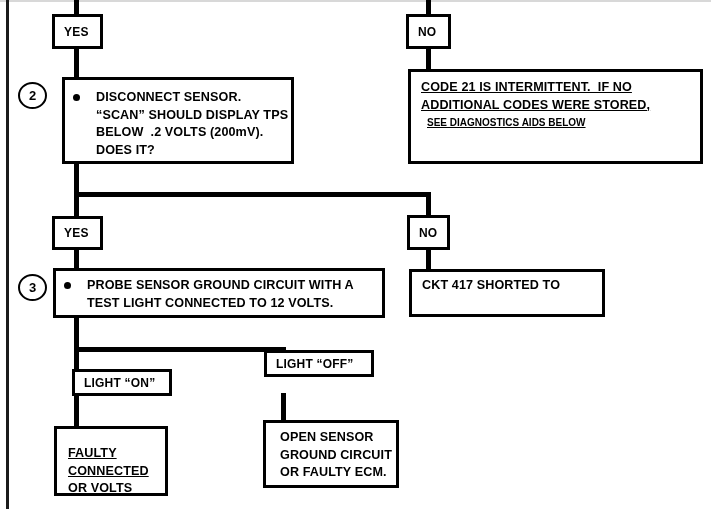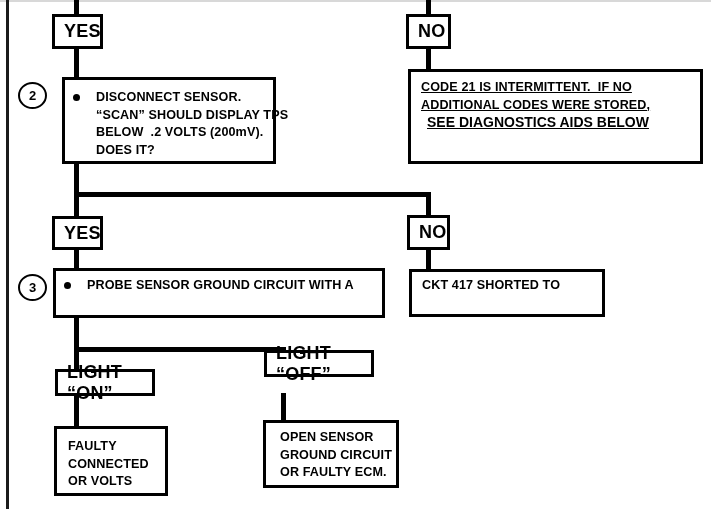--- a/index.html
+++ b/index.html
@@ -49,35 +49,35 @@
   }
   .label-box {
     display: flex;
     align-items: center;
     justify-content: flex-start;
     font-weight: bold;
     letter-spacing: 0.2px;
   }
   .label-box .txt {
     padding-left: 9px;
-    font-size: 18px;
+    font-size: 12px;
   }
   .text-box {
     padding: 7px 8px 5px 10px;
   }
   .tline {
     font-weight: bold;
     font-size: 12.6px;
     line-height: 17.5px;
     letter-spacing: 0.1px;
     white-space: pre;
   }
   .tline.light {
     font-weight: bold;
-    font-size: 14px;
+    font-size: 10px;
     letter-spacing: 0px;
     padding-left: 6px;
   }
   
   .bullet-box {
     display: flex;
     flex-direction: row;
     padding: 9px 6px 6px 8px;
   }
   .bullet {
@@ -153,21 +153,21 @@
   </div>
 
   <div class="box label-box" style="left:406px; top:14px; width:45px; height:35px;">
     <span class="txt">NO</span>
   </div>
 
   <div class="step-circle" style="left:18px; top:82px; width:29px; height:27px;">
     <span>2</span>
   </div>
 
-  <div class="box bullet-box" style="left:62px; top:77px; width:214px; height:87px;">
+  <div class="box bullet-box" style="left:62px; top:77px; width:232px; height:87px;">
     <span class="bullet"></span>
     <span class="bullet-lines">
       <span class="tline">DISCONNECT SENSOR.</span>
       <span class="tline">“SCAN” SHOULD DISPLAY TPS</span>
       <span class="tline">BELOW  .2 VOLTS (200mV).</span>
       <span class="tline">DOES IT?</span>
     </span>
   </div>
 
   <div class="box text-box" style="left:408px; top:69px; width:295px; height:95px;text-decoration:underline;">
@@ -185,36 +185,37 @@
   </div>
 
   <div class="step-circle" style="left:18px; top:274px; width:29px; height:27px;">
     <span>3</span>
   </div>
 
   <div class="box bullet-box" style="left:53px; top:268px; width:332px; height:50px; padding-top:6px;">
     <span class="bullet"></span>
     <span class="bullet-lines">
       <span class="tline">PROBE SENSOR GROUND CIRCUIT WITH A</span>
+      <span class="tline">TEST LIGHT CONNECTED TO 12 VOLTS.</span>
     </span>
   </div>
 
   <div class="box text-box" style="left:409px; top:269px; width:196px; height:48px; padding-top:5px;">
     <div class="tline">CKT 417 SHORTED TO</div>
   </div>
 
-  <div class="box label-box" style="left:55px; top:369px; width:100px; height:27px;">
+  <div class="box label-box" style="left:72px; top:369px; width:100px; height:27px;">
     <span class="txt">LIGHT “ON”</span>
   </div>
 
   <div class="box label-box" style="left:264px; top:350px; width:110px; height:27px;">
     <span class="txt">LIGHT “OFF”</span>
   </div>
 
-  <div class="box text-box" style="left:54px; top:426px; width:114px; height:70px; padding-top:9px; padding-left:11px;">
+  <div class="box text-box" style="left:54px; top:426px; width:114px; height:70px; padding-top:16px; padding-left:11px;text-decoration:underline;">
     <div class="tline">FAULTY</div>
     <div class="tline">CONNECTED</div>
     <div class="tline">OR VOLTS</div>
   </div>
 
   <div class="box text-box" style="left:263px; top:420px; width:136px; height:68px; padding-top:6px; padding-left:14px;">
     <div class="tline">OPEN SENSOR</div>
     <div class="tline">GROUND CIRCUIT</div>
     <div class="tline">OR FAULTY ECM.</div>
   </div>

